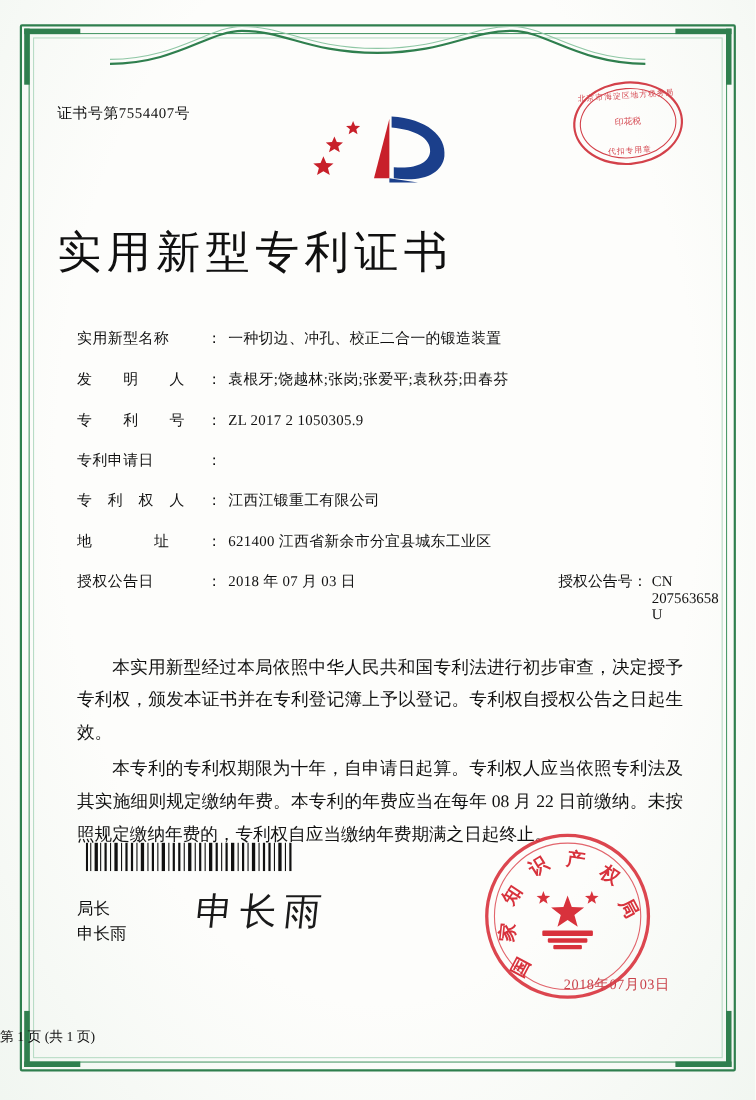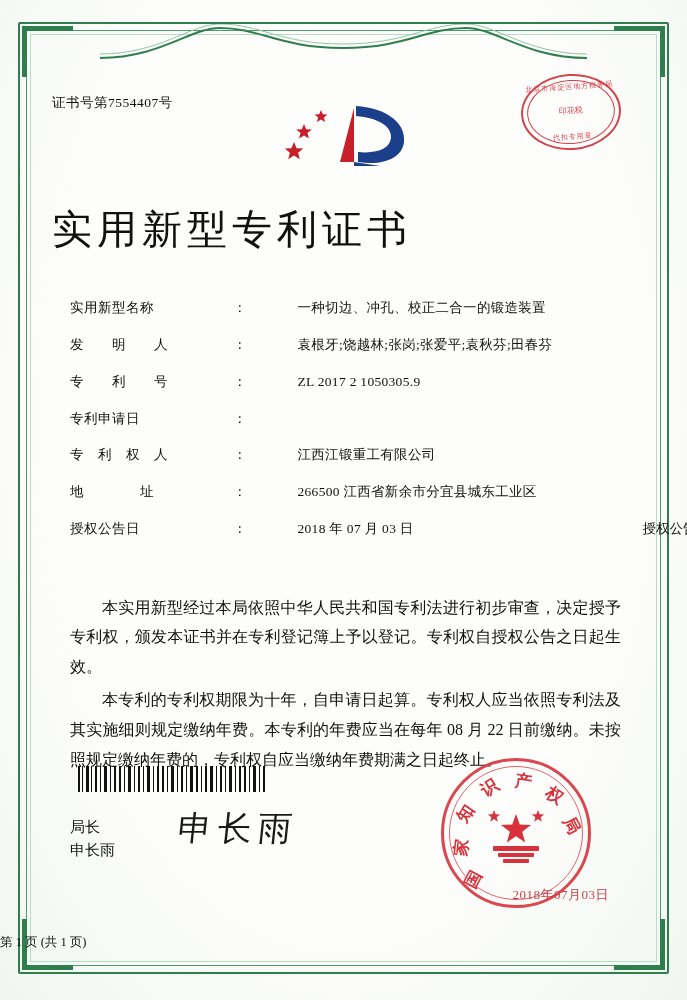--- a/index.html
+++ b/index.html
@@ -155,21 +155,20 @@
     margin-top: 44px;
     font-size: 13.5px;
     line-height: 1.1;
     color: #111;
   }
   .field-row {
     display: flex;
     align-items: baseline;
     margin: 0 0 22px 0;
     padding-left: 18px;
-    gap: 45px;
   }
   .field-label {
     width: 118px;
     flex: 0 0 118px;
     letter-spacing: 0.5px;
     white-space: nowrap;
   }
   .field-colon {
     flex: 0 0 auto;
     padding: 0 6px 0 0;
@@ -365,21 +364,21 @@
 
       <div class="field-row">
         <span class="field-label">专　利　权　人</span>
         <span class="field-colon">：</span>
         <span class="field-value">江西江锻重工有限公司</span>
       </div>
 
       <div class="field-row">
         <span class="field-label">地　　　　址</span>
         <span class="field-colon">：</span>
-        <span class="field-value">266500 江西省新余市分宜县城东工业区</span>
+        <span class="field-value">621400 江西省新余市分宜县城东工业区</span>
       </div>
 
       <div class="field-row two-col">
         <span class="field-label">授权公告日</span>
         <span class="field-colon">：</span>
         <span class="field-value">2018 年 07 月 03 日</span>
         <span class="field-sub-label">授权公告号：</span>
         <span class="field-sub-value">CN 207563658 U</span>
       </div>
 

